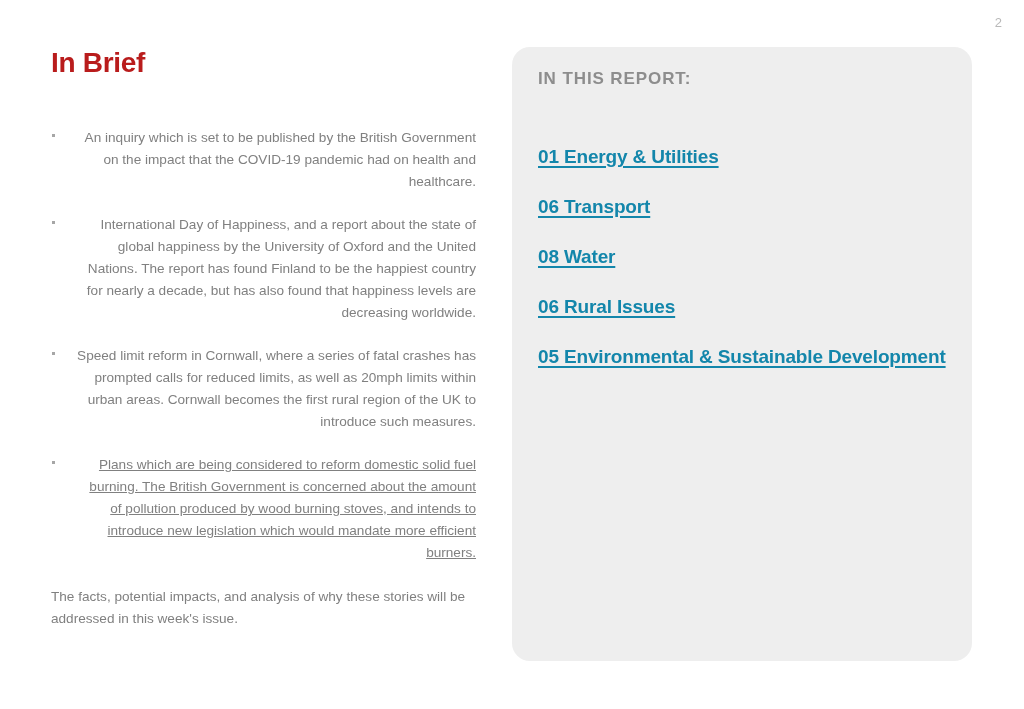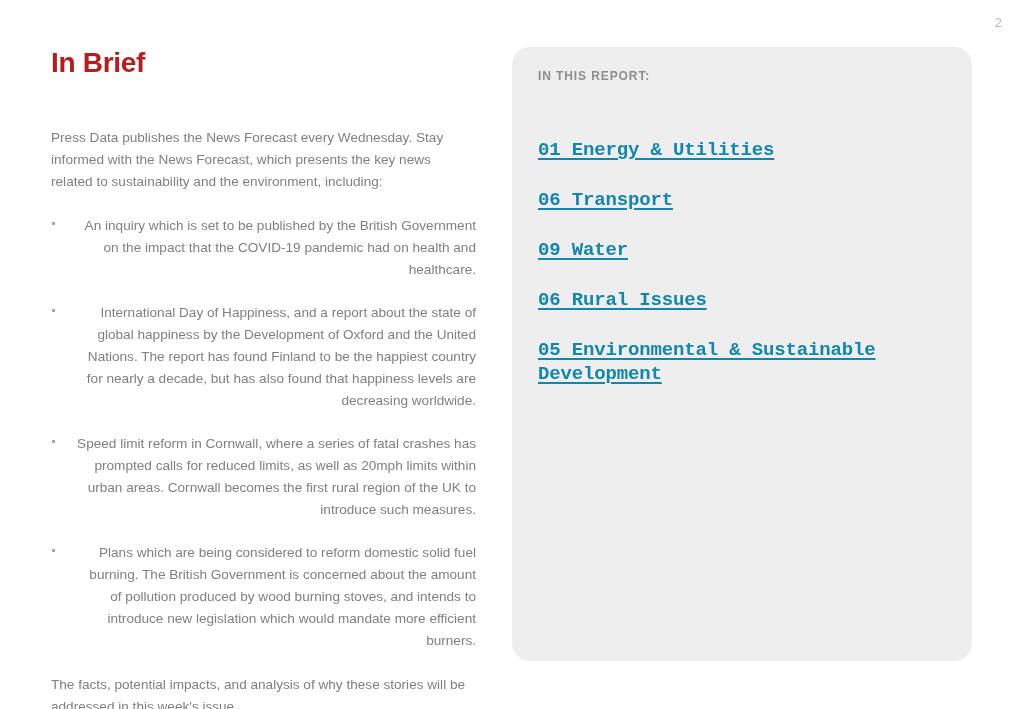--- a/index.html
+++ b/index.html
@@ -66,21 +66,21 @@
 
   .bullet-item {
     position: relative;
     padding-left: 25px;
     margin-bottom: 21px;
     font-size: 13.6px;
     color: #808080;
     line-height: 1.62;
     text-align: right;
   }
-  .bullet-item:last-child { margin-bottom: 10px; }
+  .bullet-item:last-child { margin-bottom: 10px; text-decoration: underline; }
 
   .bullet-marker {
     position: absolute;
     left: 1px;
     top: 7px;
     width: 3px;
     height: 3px;
     background: #a6a6a6;
     display: block;
   }
@@ -99,33 +99,32 @@
     top: 47px;
     width: 460px;
     height: 614px;
     background: #eeeeee;
     border-radius: 18px;
     box-sizing: border-box;
     padding: 22px 26px 0 26px;
   }
 
   .panel-label {
-    font-size: 12px;
+    font-size: 17px;
     font-weight: bold;
     color: #8d8d8d;
     letter-spacing: 0.9px;
     text-transform: uppercase;
     margin: 0 0 56px 0;
   }
 
   .link-list {
     list-style: none;
     margin: 0;
     padding: 0;
-    font-family: Liberation Mono, monospace;
   }
 
   .link-item {
     margin-bottom: 26px;
   }
   .link-item:last-child { margin-bottom: 0; }
 
   .report-link {
     font-size: 19px;
     font-weight: bold;
@@ -143,30 +142,29 @@
 <body>
 
 <div class="page">
 
   <div class="page-number">2</div>
 
   <div class="left-col">
 
     <h1 class="page-title">In Brief</h1>
 
-    <p class="intro-paragraph">Press Data publishes the News Forecast every Wednesday. Stay informed with the News Forecast, which presents the key news related to sustainability and the environment, including:</p>
 
     <ul class="bullet-list">
       <li class="bullet-item">
         <span class="bullet-marker"></span>
         <span>An inquiry which is set to be published by the British Government on the impact that the COVID-19 pandemic had on health and healthcare.</span>
       </li>
       <li class="bullet-item">
         <span class="bullet-marker"></span>
-        <span>International Day of Happiness, and a report about the state of global happiness by the Development of Oxford and the United Nations. The report has found Finland to be the happiest country for nearly a decade, but has also found that happiness levels are decreasing worldwide.</span>
+        <span>International Day of Happiness, and a report about the state of global happiness by the University of Oxford and the United Nations. The report has found Finland to be the happiest country for nearly a decade, but has also found that happiness levels are decreasing worldwide.</span>
       </li>
       <li class="bullet-item">
         <span class="bullet-marker"></span>
         <span>Speed limit reform in Cornwall, where a series of fatal crashes has prompted calls for reduced limits, as well as 20mph limits within urban areas. Cornwall becomes the first rural region of the UK to introduce such measures.</span>
       </li>
       <li class="bullet-item">
         <span class="bullet-marker"></span>
         <span>Plans which are being considered to reform domestic solid fuel burning. The British Government is concerned about the amount of pollution produced by wood burning stoves, and intends to introduce new legislation which would mandate more efficient burners.</span>
       </li>
     </ul>
@@ -180,21 +178,21 @@
     <div class="panel-label">IN THIS REPORT:</div>
 
     <ul class="link-list">
       <li class="link-item">
         <a class="report-link">01 Energy &amp; Utilities</a>
       </li>
       <li class="link-item">
         <a class="report-link">06 Transport</a>
       </li>
       <li class="link-item">
-        <a class="report-link">09 Water</a>
+        <a class="report-link">08 Water</a>
       </li>
       <li class="link-item">
         <a class="report-link">06 Rural Issues</a>
       </li>
       <li class="link-item">
         <a class="report-link">05 Environmental &amp; Sustainable Development</a>
       </li>
     </ul>
 
   </div>

